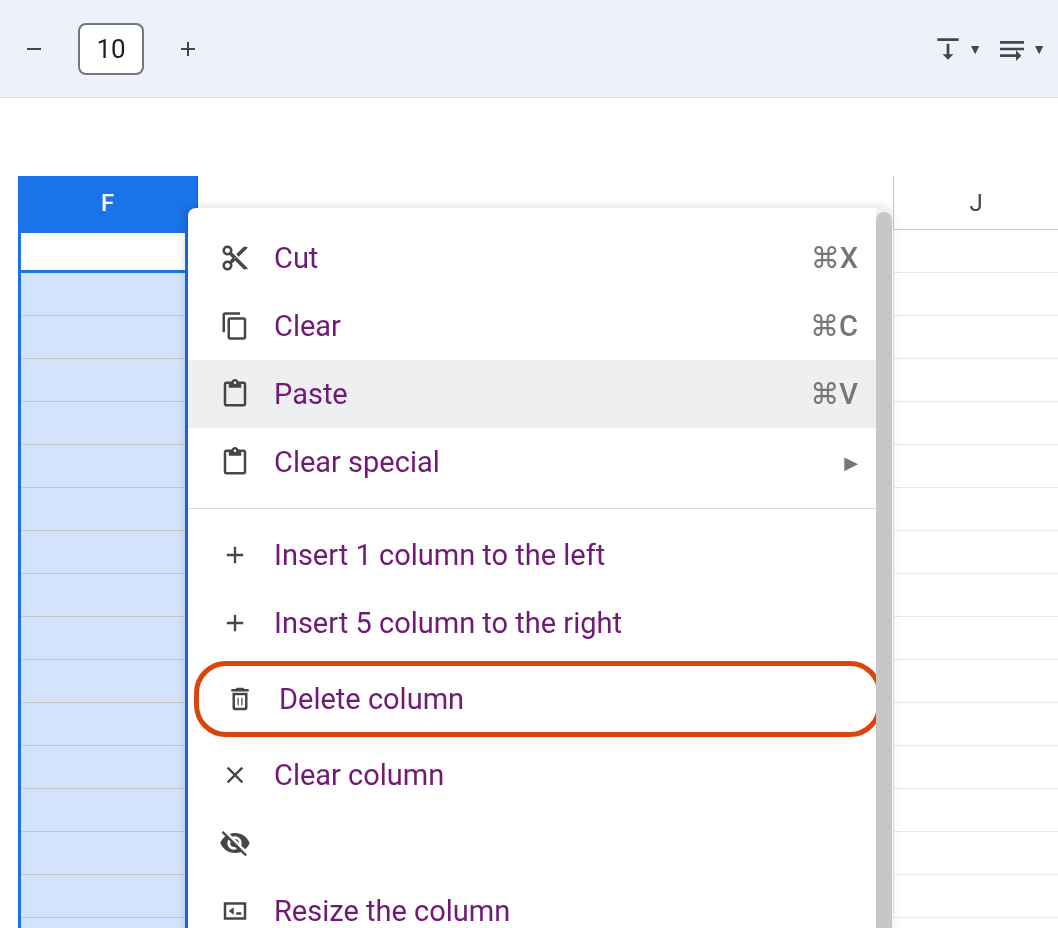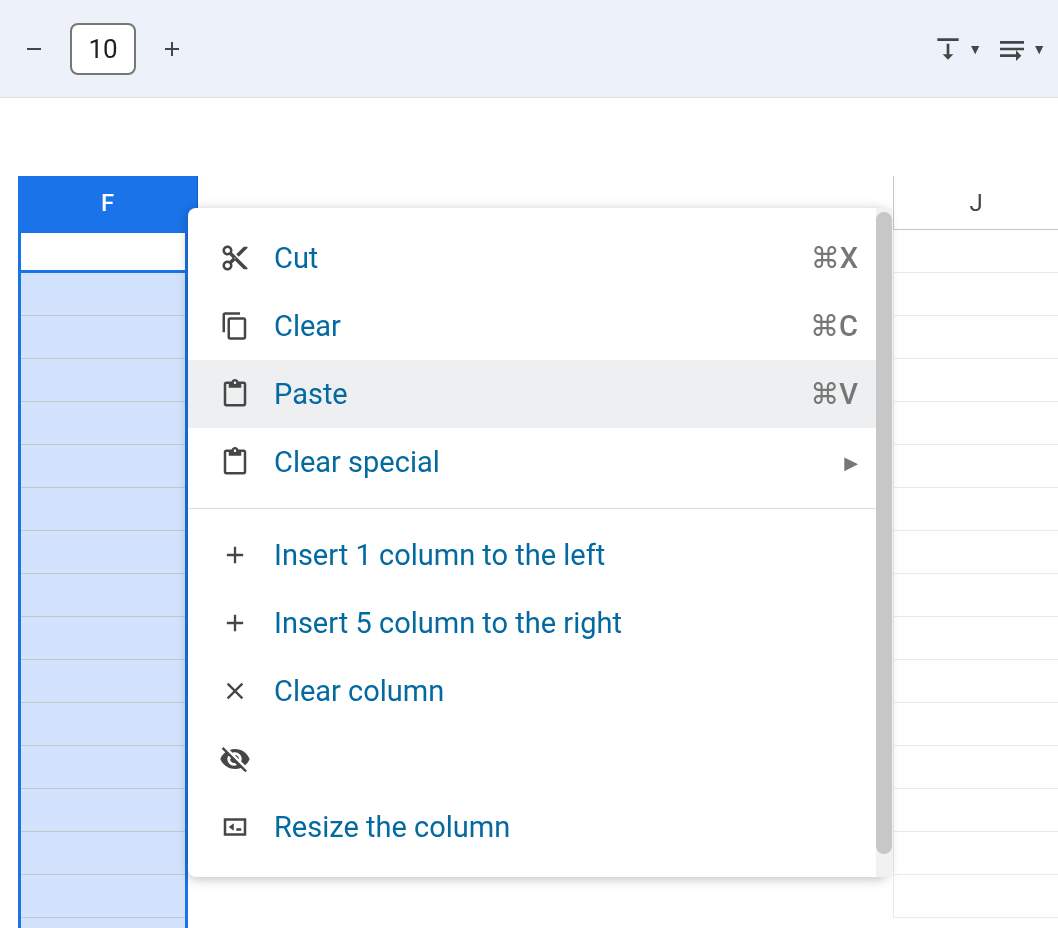--- a/index.html
+++ b/index.html
@@ -14,21 +14,21 @@
       height: 928px;
       overflow: hidden;
       position: relative;
     }
     .toolbar {
       height: 98px;
       background: #edf2fa;
       display: flex;
       align-items: center;
       padding: 0 10px;
-      gap: 12px;
+      gap: 20px;
       border-bottom: 1px solid #e0e0e0;
       position: relative;
     }
     .toolbar-btn {
       width: 48px;
       height: 48px;
       display: flex;
       align-items: center;
       justify-content: center;
       color: #444746;
@@ -162,21 +162,21 @@
       width: 34px;
       height: 34px;
       display: flex;
       align-items: center;
       justify-content: center;
       color: #444746;
       flex-shrink: 0;
     }
     .menu-label {
       font-size: 29px;
-      color: #0369a1;
+      color: #701a75;
       margin-left: 22px;
       flex: 1;
     }
     .menu-shortcut {
       font-size: 29px;
       color: #747775;
       font-weight: 500;
     }
     .menu-arrow {
       color: #747775;
@@ -349,20 +349,28 @@
 
   <div class="menu-item">
     <span class="menu-icon">
       <svg width="28" height="28" viewBox="0 0 24 24">
           <path d="M19 13h-6v6h-2v-6H5v-2h6V5h2v6h6v2z" fill="#444746"></path>
         </svg>
     </span>
     <span class="menu-label">Insert 5 column to the right</span>
   </div>
 
+  <div class="menu-item highlighted">
+    <span class="menu-icon">
+      <svg width="30" height="30" viewBox="0 0 24 24">
+          <path d="M6 19c0 1.1.9 2 2 2h8c1.1 0 2-.9 2-2V7H6v12zM8 9h8v10H8V9zm7.5-5l-1-1h-5l-1 1H5v2h14V4h-3.5zM10 11v6h1v-6h-1zm3 0v6h1v-6h-1z" fill="#444746"></path>
+        </svg>
+    </span>
+    <span class="menu-label">Delete column</span>
+  </div>
 
   <div class="menu-item">
     <span class="menu-icon">
       <svg width="28" height="28" viewBox="0 0 24 24">
           <path d="M19 6.41L17.59 5 12 10.59 6.41 5 5 6.41 10.59 12 5 17.59 6.41 19 12 13.41 17.59 19 19 17.59 13.41 12 19 6.41z" fill="#444746"></path>
         </svg>
     </span>
     <span class="menu-label">Clear column</span>
   </div>
 

